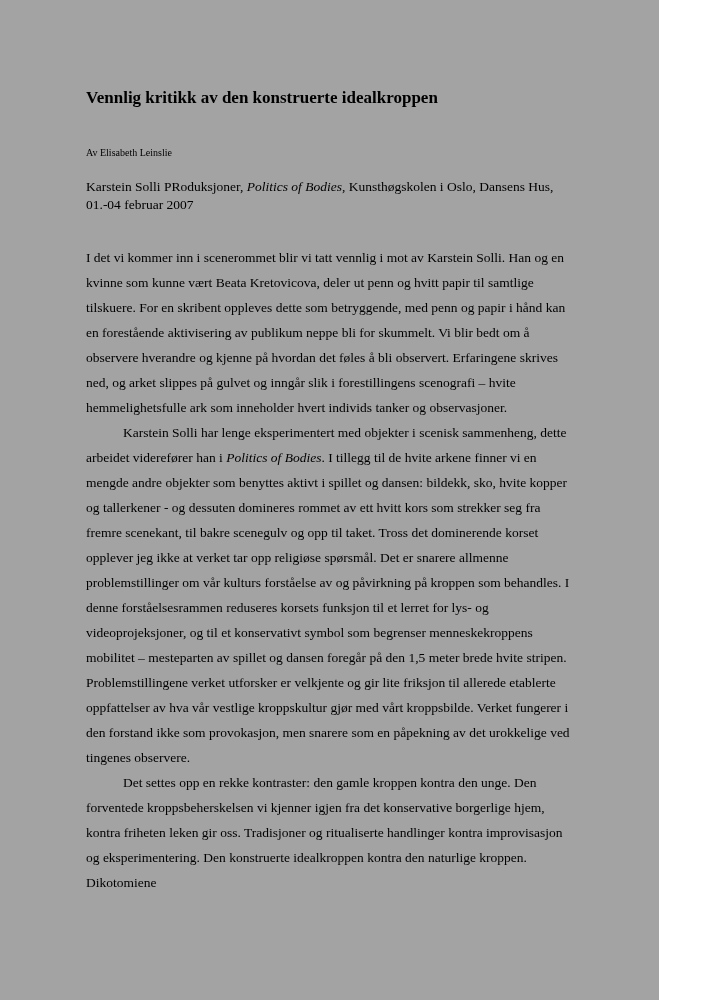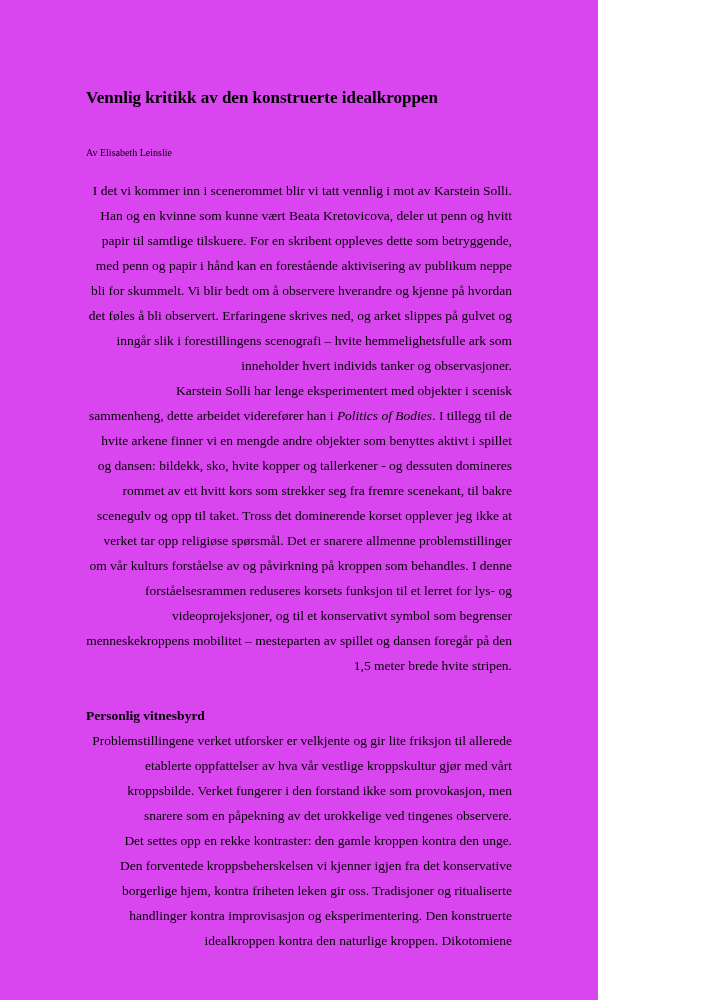--- a/index.html
+++ b/index.html
@@ -3,24 +3,24 @@
 <meta charset="utf-8">
 <style>
   html, body { margin: 0; padding: 0; }
   body {
     background: #ffffff;
     width: 707px;
     height: 1000px;
   }
   .page {
     box-sizing: border-box;
-    width: 598px;
+    width: 659px;
     height: 1000px;
     padding: 88px 86px 0 86px;
-    background: #d946ef;
+    background: #a3a3a3;
     color: #000000;
     font-family: "Liberation Serif", "DejaVu Serif", serif;
     overflow: hidden;
   }
   .title {
     font-size: 17px;
     line-height: 19px;
     font-weight: 700;
     margin: 0 0 37px 0;
   }
@@ -31,36 +31,36 @@
   }
   .meta {
     font-size: 13.5px;
     line-height: 18px;
     margin: 0 0 31px 0;
   }
   .body p {
     font-size: 13.5px;
     line-height: 25px;
     margin: 0;
-    text-align: right;
+    text-align: left;
   }
   .body p.indent { text-indent: 37px; }
   .body h2 {
     font-size: 13.5px;
     line-height: 25px;
     font-weight: 700;
     margin: 25px 0 0 0;
   }
 </style>
 </head>
 <body>
 
 <div class="page">
   <h1 class="title">Vennlig kritikk av den konstruerte idealkroppen</h1>
   <p class="byline">Av Elisabeth Leinslie</p>
+  <p class="meta"><span>Karstein Solli PRoduksjoner, </span><i>Politics of Bodies</i><span>, Kunsthøgskolen i Oslo, Dansens Hus, 01.-04 februar 2007</span></p>
   <div class="body">
       <p><span>I det vi kommer inn i scenerommet blir vi tatt vennlig i mot av Karstein Solli. Han og en kvinne som kunne vært Beata Kretovicova, deler ut penn og hvitt papir til samtlige tilskuere. For en skribent oppleves dette som betryggende, med penn og papir i hånd kan en forestående aktivisering av publikum neppe bli for skummelt. Vi blir bedt om å observere hverandre og kjenne på hvordan det føles å bli observert. Erfaringene skrives ned, og arket slippes på gulvet og inngår slik i forestillingens scenografi – hvite hemmelighetsfulle ark som inneholder hvert individs tanker og observasjoner.</span></p>
       <p class="indent"><span>Karstein Solli har lenge eksperimentert med objekter i scenisk sammenheng, dette arbeidet viderefører han i </span><i>Politics of Bodies</i><span>. I tillegg til de hvite arkene finner vi en mengde andre objekter som benyttes aktivt i spillet og dansen: bildekk, sko, hvite kopper og tallerkener - og dessuten domineres rommet av ett hvitt kors som strekker seg fra fremre scenekant, til bakre scenegulv og opp til taket. Tross det dominerende korset opplever jeg ikke at verket tar opp religiøse spørsmål. Det er snarere allmenne problemstillinger om vår kulturs forståelse av og påvirkning på kroppen som behandles. I denne forståelsesrammen reduseres korsets funksjon til et lerret for lys- og videoprojeksjoner, og til et konservativt symbol som begrenser menneskekroppens mobilitet – mesteparten av spillet og dansen foregår på den 1,5 meter brede hvite stripen.</span></p>
-      <h2>Personlig vitnesbyrd</h2>
       <p><span>Problemstillingene verket utforsker er velkjente og gir lite friksjon til allerede etablerte oppfattelser av hva vår vestlige kroppskultur gjør med vårt kroppsbilde. Verket fungerer i den forstand ikke som provokasjon, men snarere som en påpekning av det urokkelige ved tingenes observere.</span></p>
       <p class="indent"><span>Det settes opp en rekke kontraster: den gamle kroppen kontra den unge. Den forventede kroppsbeherskelsen vi kjenner igjen fra det konservative borgerlige hjem, kontra friheten leken gir oss. Tradisjoner og ritualiserte handlinger kontra improvisasjon og eksperimentering. Den konstruerte idealkroppen kontra den naturlige kroppen. Dikotomiene</span></p>
     </div>
 </div>
 
 </body></html>

